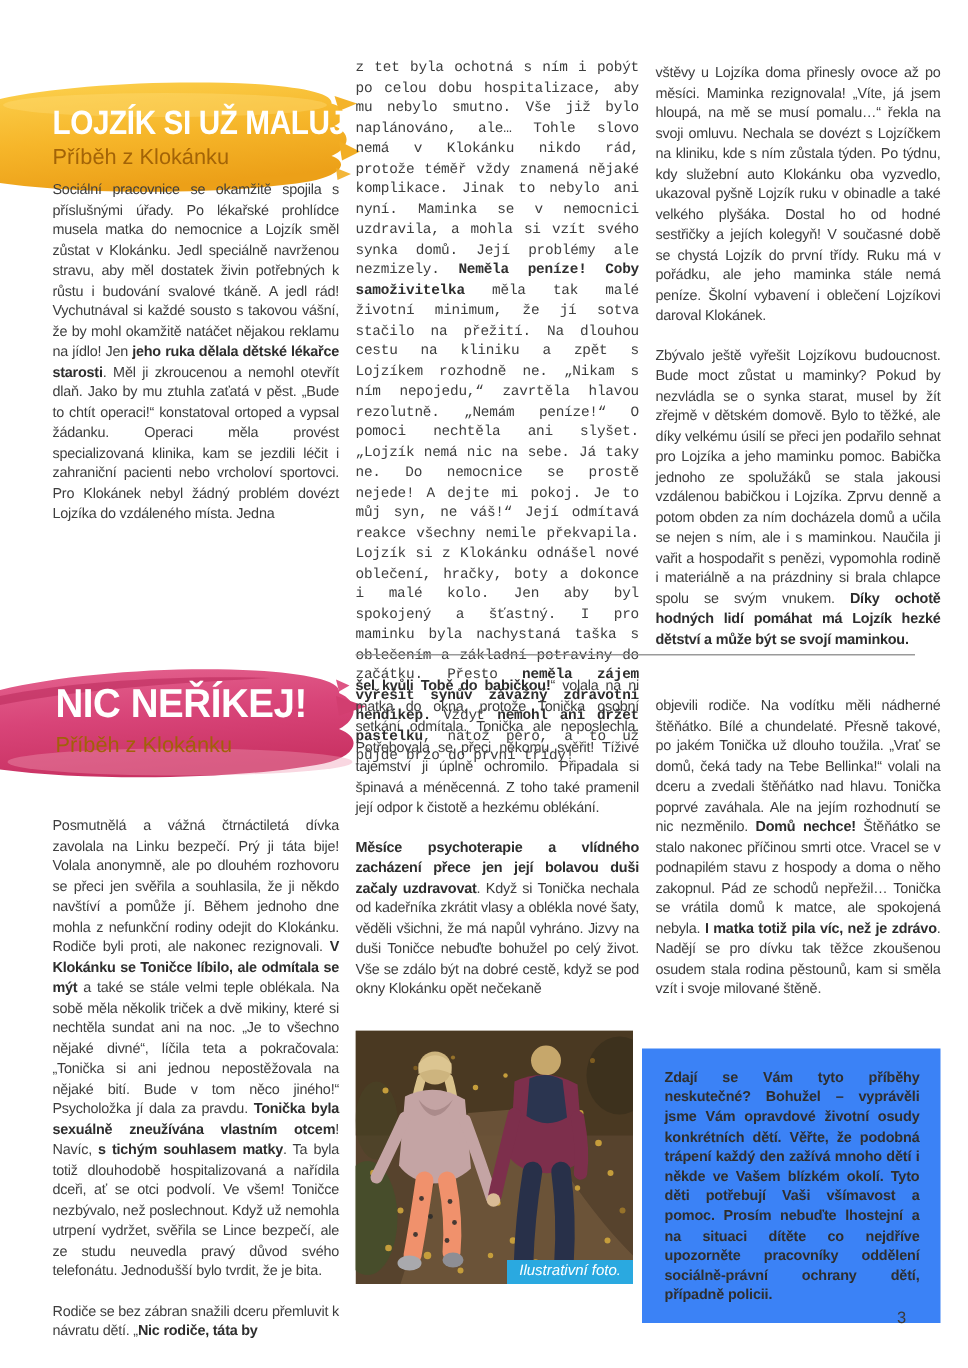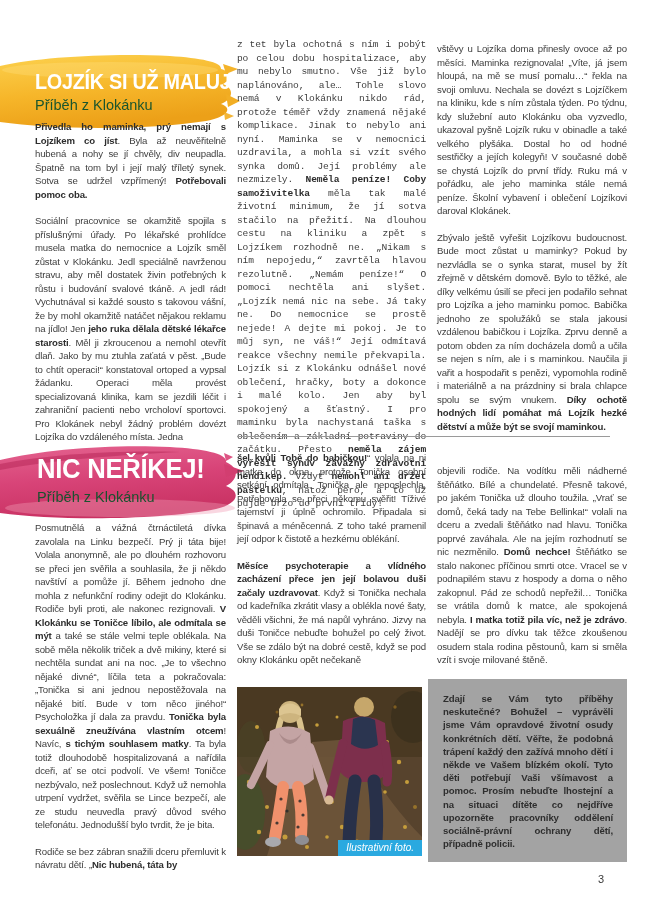--- a/index.html
+++ b/index.html
@@ -7,21 +7,21 @@
         font-family:"Liberation Sans","DejaVu Sans",sans-serif;}
   .textcol{position:absolute;font-size:9.6px;line-height:13.5px;letter-spacing:-0.15px;
            color:#3e3e3e;text-align:justify;hyphens:auto;}
   .textcol p{margin:0 0 13px 0;}
   .textcol p:last-child{margin-bottom:0;}
   .b{font-weight:700;color:#2e2e2e;}
   .brush{position:absolute;left:0;}
   .brush svg{position:absolute;left:0;top:0;}
   .brush-title{position:absolute;margin:0;color:#fff;font-weight:700;white-space:nowrap;
                transform-origin:left center;}
-  .brush-sub{position:absolute;color:#14532d;font-weight:400;white-space:nowrap;}
+  .brush-sub{position:absolute;color:#a16207;font-weight:400;white-space:nowrap;}
   .yellow .brush-title{left:35px;top:17px;font-size:22.5px;letter-spacing:-0.3px;transform:scaleX(0.88);}
   .yellow .brush-sub{left:35px;top:45px;font-size:14.5px;opacity:.97;}
   .pink .brush-title{left:37px;top:12px;font-size:27px;letter-spacing:-0.3px;transform:scaleX(0.95);}
   .pink .brush-sub{left:37px;top:47px;font-size:14.5px;opacity:.97;}
   .divider{position:absolute;left:237px;top:436px;width:373px;height:1px;background:#9a9a9a;}
   .photo{position:absolute;left:237px;top:687px;width:185px;height:169px;margin:0;}
   .photo svg{display:block;}
   .photo-caption{position:absolute;right:0;bottom:0;padding:2px 8px 3px 8px;
                  color:#fff;font-style:italic;font-size:10px;line-height:11px;}
   .infobox{position:absolute;left:428px;top:679px;width:199px;box-sizing:border-box;
@@ -48,21 +48,20 @@
       <path d="M223,12 L238,17 L226,22 Z" fill="#f4b32a"></path>
       <path d="M226,42 L240,49 L228,55 Z" fill="#f2ae24"></path>
       <path d="M224,60 L234,64 L225,68 Z" fill="#f2ae24" opacity="0.9"></path>
       <ellipse cx="110" cy="18" rx="108" ry="8" fill="#ffdf7e" opacity="0.35"></ellipse>
     </svg>
     <h1 class="brush-title">LOJZÍK SI UŽ MALUJE</h1>
     <div class="brush-sub">Příběh z Klokánku</div>
   </header>
 
   <section class="textcol" style="left:35px;top:120px;width:191px;">
-      <p><span class="b">Přivedla ho maminka, prý nemají s Lojzíkem co jíst</span><span>. Byla až neuvěřitelně hubená a nohy se jí chvěly, div neupadla. Špatně na tom byl i její malý tříletý synek. Sotva se udržel vzpřímený! </span><span class="b">Potřebovali pomoc oba.</span></p>
       <p><span>Sociální pracovnice se okamžitě spojila s příslušnými úřady. Po lékařské prohlídce musela matka do nemocnice a Lojzík směl zůstat v Klokánku. Jedl speciálně navrženou stravu, aby měl dostatek živin potřebných k růstu i budování svalové tkáně. A jedl rád! Vychutnával si každé sousto s takovou vášní, že by mohl okamžitě natáčet nějakou reklamu na jídlo! Jen </span><span class="b">jeho ruka dělala dětské lékařce starosti</span><span>. Měl ji zkroucenou a nemohl otevřít dlaň. Jako by mu ztuhla zaťatá v pěst. „Bude to chtít operaci!“ konstatoval ortoped a vypsal žádanku. Operaci měla provést specializovaná klinika, kam se jezdili léčit i zahraniční pacienti nebo vrcholoví sportovci. Pro Klokánek nebyl žádný problém dovézt Lojzíka do vzdáleného místa. Jedna</span></p>
     </section>
 
   <section class="textcol" style="left:237px;top:38px;width:189px;font-family:Liberation Mono, monospace;">
       <p><span>z tet byla ochotná s ním i pobýt po celou dobu hospitalizace, aby mu nebylo smutno. Vše již bylo naplánováno, ale… Tohle slovo nemá v Klokánku nikdo rád, protože téměř vždy znamená nějaké komplikace. Jinak to nebylo ani nyní. Maminka se v nemocnici uzdravila, a mohla si vzít svého synka domů. Její problémy ale nezmizely. </span><span class="b">Neměla peníze! Coby samoživitelka</span><span> měla tak malé životní minimum, že jí sotva stačilo na přežití. Na dlouhou cestu na kliniku a zpět s Lojzíkem rozhodně ne. „Nikam s ním nepojedu,“ zavrtěla hlavou rezolutně. „Nemám peníze!“ O pomoci nechtěla ani slyšet. „Lojzík nemá nic na sebe. Já taky ne. Do nemocnice se prostě nejede! A dejte mi pokoj. Je to můj syn, ne váš!“ Její odmítavá reakce všechny nemile překvapila. Lojzík si z Klokánku odnášel nové oblečení, hračky, boty a dokonce i malé kolo. Jen aby byl spokojený a šťastný. I pro maminku byla nachystaná taška s oblečením a základní potraviny do začátku. Přesto </span><span class="b">neměla zájem vyřešit synův závažný zdravotní hendikep.</span><span> Vždyť </span><span class="b">nemohl ani držet pastelku</span><span>, natož pero, a to už půjde brzo do první třídy!</span></p>
     </section>
 
   <section class="textcol" style="left:437px;top:42px;width:190px;">
       <p><span>vštěvy u Lojzíka doma přinesly ovoce až po měsíci. Maminka rezignovala! „Víte, já jsem hloupá, na mě se musí pomalu…“ řekla na svoji omluvu. Nechala se dovézt s Lojzíčkem na kliniku, kde s ním zůstala týden. Po týdnu, kdy služební auto Klokánku oba vyzvedlo, ukazoval pyšně Lojzík ruku v obinadle a také velkého plyšáka. Dostal ho od hodné sestřičky a jejích kolegyň! V současné době se chystá Lojzík do první třídy. Ruku má v pořádku, ale jeho maminka stále nemá peníze. Školní vybavení i oblečení Lojzíkovi daroval Klokánek.</span></p>
       <p><span>Zbývalo ještě vyřešit Lojzíkovu budoucnost. Bude moct zůstat u maminky? Pokud by nezvládla se o synka starat, musel by žít zřejmě v dětském domově. Bylo to těžké, ale díky velkému úsilí se přeci jen podařilo sehnat pro Lojzíka a jeho maminku pomoc. Babička jednoho ze spolužáků se stala jakousi vzdálenou babičkou i Lojzíka. Zprvu denně a potom obden za ním docházela domů a učila se nejen s ním, ale i s maminkou. Naučila ji vařit a hospodařit s penězi, vypomohla rodině i materiálně a na prázdniny si brala chlapce spolu se svým vnukem. </span><span class="b">Díky ochotě hodných lidí pomáhat má Lojzík hezké dětství a může být se svojí maminkou.</span></p>
@@ -82,23 +81,23 @@
       <path d="M0,18 C45,7 115,2 170,5 C205,7 228,12 226,20 C240,26 238,38 226,44 C242,50 238,62 216,67 C160,78 60,79 0,71 Z" fill="url(#pg)"></path>
       <path d="M224,22 L244,29 L226,35 Z" fill="#d23e70"></path>
       <path d="M224,11 L233,15 L226,19 Z" fill="#dd5584"></path>
       <path d="M0,22 C50,12 120,8 180,10 C120,13 50,18 0,28 Z" fill="#b8285a" opacity="0.55"></path>
       <ellipse cx="120" cy="66" rx="115" ry="9" fill="#ef9ab5" opacity="0.4"></ellipse>
     </svg>
     <h1 class="brush-title">NIC NEŘÍKEJ!</h1>
     <div class="brush-sub">Příběh z Klokánku</div>
   </header>
 
-  <section class="textcol" style="left:35px;top:521px;width:191px;">
+  <section class="textcol" style="left:35px;top:544px;width:191px;">
       <p><span>Posmutnělá a vážná čtrnáctiletá dívka zavolala na Linku bezpečí. Prý ji táta bije! Volala anonymně, ale po dlouhém rozhovoru se přeci jen svěřila a souhlasila, že ji někdo navštíví a pomůže jí. Během jednoho dne mohla z nefunkční rodiny odejit do Klokánku. Rodiče byli proti, ale nakonec rezignovali. </span><span class="b">V Klokánku se Toničce líbilo, ale odmítala se mýt</span><span> a také se stále velmi teple oblékala. Na sobě měla několik triček a dvě mikiny, které si nechtěla sundat ani na noc. „Je to všechno nějaké divné“, líčila teta a pokračovala: „Tonička si ani jednou nepostěžovala na nějaké bití. Bude v tom něco jiného!“ Psycholožka jí dala za pravdu. </span><span class="b">Tonička byla sexuálně zneužívána vlastním otcem</span><span>! Navíc, </span><span class="b">s tichým souhlasem matky</span><span>. Ta byla totiž dlouhodobě hospitalizovaná a nařídila dceři, ať se otci podvolí. Ve všem! Toničce nezbývalo, než poslechnout. Když už nemohla utrpení vydržet, svěřila se Lince bezpečí, ale ze studu neuvedla pravý důvod svého telefonátu. Jednodušší bylo tvrdit, že je bita.</span></p>
-      <p><span>Rodiče se bez zábran snažili dceru přemluvit k návratu dětí. „</span><span class="b">Nic hubená, táta by</span></p>
+      <p><span>Rodiče se bez zábran snažili dceru přemluvit k návratu dětí. „</span><span class="b">Nic rodiče, táta by</span></p>
     </section>
 
   <section class="textcol" style="left:237px;top:451px;width:189px;">
       <p><span class="b">šel kvůli Tobě do babičkou!</span><span>“ volala na ni matka do okna, protože Tonička osobní setkání odmítala. Tonička ale neposlechla. Potřebovala se přeci někomu svěřit! Tíživé tajemství ji úplně ochromilo. Připadala si špinavá a méněcenná. Z toho také pramenil její odpor k čistotě a hezkému oblékání.</span></p>
       <p><span class="b">Měsíce psychoterapie a vlídného zacházení přece jen její bolavou duši začaly uzdravovat</span><span>. Když si Tonička nechala od kadeřníka zkrátit vlasy a oblékla nové šaty, věděli všichni, že má napůl vyhráno. Jizvy na duši Toničce nebuďte bohužel po celý život. Vše se zdálo být na dobré cestě, když se pod okny Klokánku opět nečekaně</span></p>
     </section>
 
   <section class="textcol" style="left:437px;top:464px;width:190px;">
       <p><span>objevili rodiče. Na vodítku měli nádherné štěňátko. Bílé a chundelaté. Přesně takové, po jakém Tonička už dlouho toužila. „Vrať se domů, čeká tady na Tebe Bellinka!“ volali na dceru a zvedali štěňátko nad hlavu. Tonička poprvé zaváhala. Ale na jejím rozhodnutí se nic nezměnilo. </span><span class="b">Domů nechce!</span><span> Štěňátko se stalo nakonec příčinou smrti otce. Vracel se v podnapilém stavu z hospody a doma o něho zakopnul. Pád ze schodů nepřežil… Tonička se vrátila domů k matce, ale spokojená nebyla. </span><span class="b">I matka totiž pila víc, než je zdrávo</span><span>. Nadějí se pro dívku tak těžce zkoušenou osudem stala rodina pěstounů, kam si směla vzít i svoje milované štěně.</span></p>
     </section>
@@ -172,19 +171,19 @@
         <path d="M118,94 Q113,125 112,156" stroke="#283049" stroke-width="13" fill="none" stroke-linecap="round"></path>
         <path d="M137,94 Q141,124 139,154" stroke="#283049" stroke-width="13" fill="none" stroke-linecap="round"></path>
         <ellipse cx="111" cy="160" rx="8" ry="5" fill="#55555c"></ellipse>
         <ellipse cx="140" cy="158" rx="8" ry="5" fill="#4a4a52"></ellipse>
         <circle cx="92" cy="113" r="4.5" fill="#d9bb95"></circle>
       </g>
     </svg>
     <figcaption class="photo-caption" style="background: rgb(42, 169, 224); text-align: right;">Ilustrativní foto.</figcaption>
   </figure>
 
-  <aside class="infobox" style="background: #a3a3a3;">
+  <aside class="infobox" style="background: #3b82f6; margin-top: 20px;">
       <p><span class="b">Zdají se Vám tyto příběhy neskutečné? Bohužel – vyprávěli jsme Vám opravdové životní osudy konkrétních dětí. Věřte, že podobná trápení každý den zažívá mnoho dětí i někde ve Vašem blízkém okolí. Tyto děti potřebují Vaši všímavost a pomoc. Prosím nebuďte lhostejní a na situaci dítěte co nejdříve upozorněte pracovníky oddělení sociálně-právní ochrany dětí, případně policii.</span></p>
     </aside>
 
   <div class="page-number">3</div>
 
 </div>
 
 </body></html>

